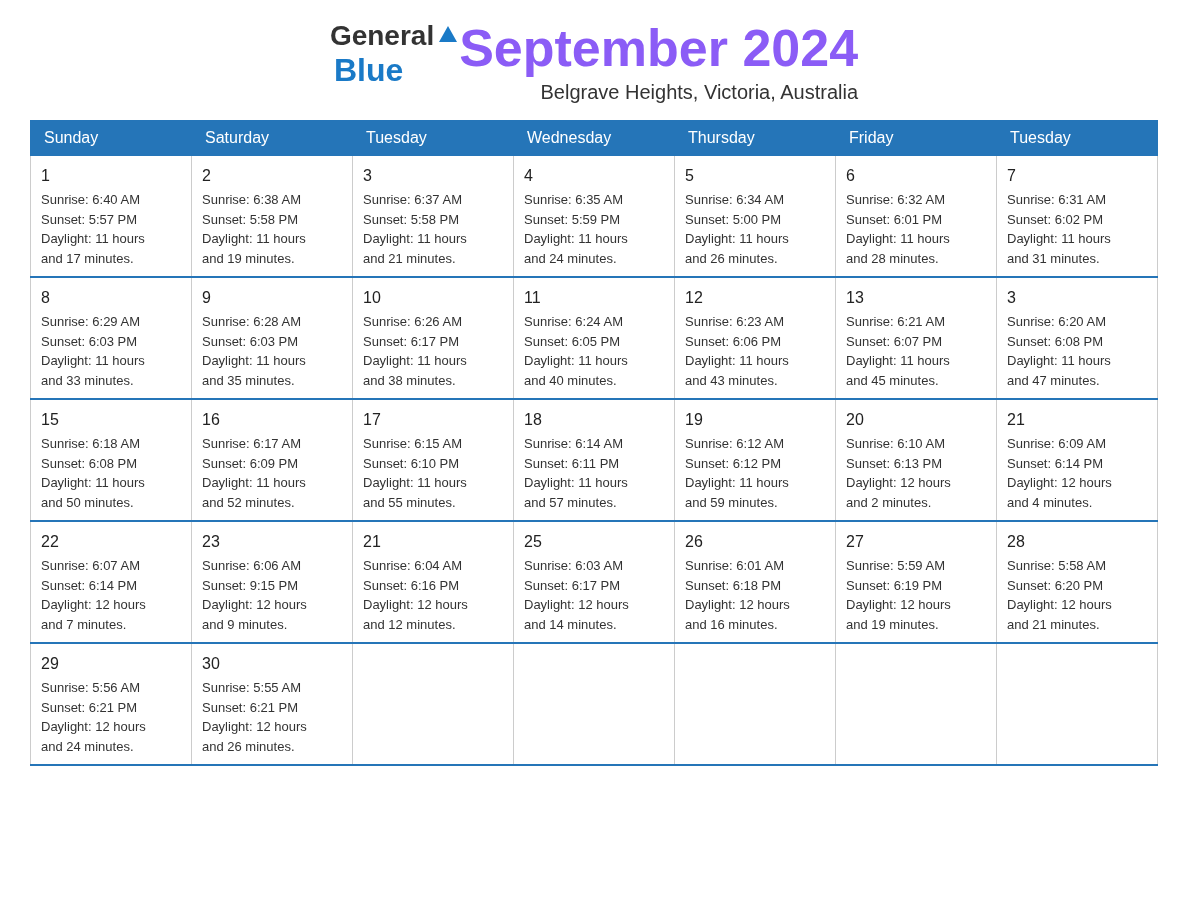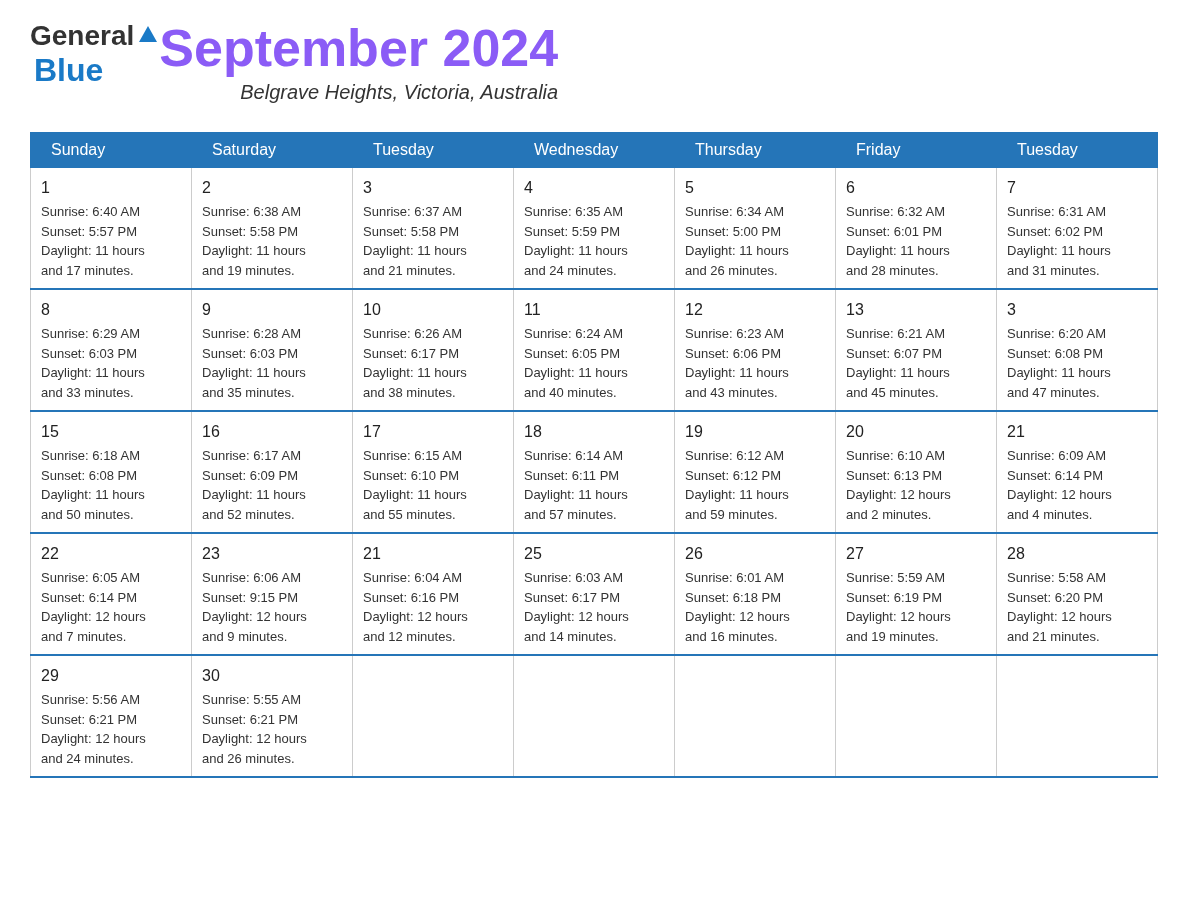--- a/index.html
+++ b/index.html
@@ -5,23 +5,23 @@
     * { margin: 0; padding: 0; box-sizing: border-box; }
     body {
       font-family: Arial, sans-serif;
       background: #fff;
       width: 1188px;
       min-height: 918px;
       padding: 20px 30px;
     }
     .header-area {
       display: flex;
-      justify-content: flex-start;
+      justify-content: center;
       align-items: flex-start;
-      margin-bottom: 28px;
+      margin-bottom: 16px;
     }
     .logo {
       display: flex;
       align-items: center;
     }
     .logo-block {
       display: inline-block;
     }
     .logo-row1 {
       color: #333;
@@ -36,31 +36,30 @@
     .calendar-title {
       font-size: 52px;
       font-weight: bold;
       color: #8b5cf6;
       line-height: 1.1;
     }
     .calendar-subtitle {
       font-size: 20px;
       color: #333;
       margin-top: 4px;
-      font-style: italic;
     }
     .calendar-table {
       width: 100%;
       border-collapse: collapse;
       table-layout: fixed;
     }
     .calendar-table th {
       background-color: #2575b8;
       color: #fff;
-      padding: 8px 20px;
+      padding: 8px 13px;
       font-size: 16px;
       font-weight: normal;
       text-align: left;
       border: 1px solid #2575b8;
     }
     .calendar-table td {
       vertical-align: top;
       padding: 8px 10px;
       border: 1px solid #ccc;
       font-size: 13px;
@@ -246,21 +245,21 @@
         <td>
           <span class="day-number">21</span>
           <div>Sunrise: 6:09 AM</div>
           <div>Sunset: 6:14 PM</div>
           <div>Daylight: 12 hours <br>and 4 minutes.</div>
         </td>
       </tr>
       <tr class="week-row">
         <td>
           <span class="day-number">22</span>
-          <div>Sunrise: 6:05 AM</div>
+          <div>Sunrise: 6:07 AM</div>
           <div>Sunset: 6:14 PM</div>
           <div>Daylight: 12 hours <br>and 7 minutes.</div>
         </td>
         <td>
           <span class="day-number">23</span>
           <div>Sunrise: 6:06 AM</div>
           <div>Sunset: 9:15 PM</div>
           <div>Daylight: 12 hours <br>and 9 minutes.</div>
         </td>
         <td>

